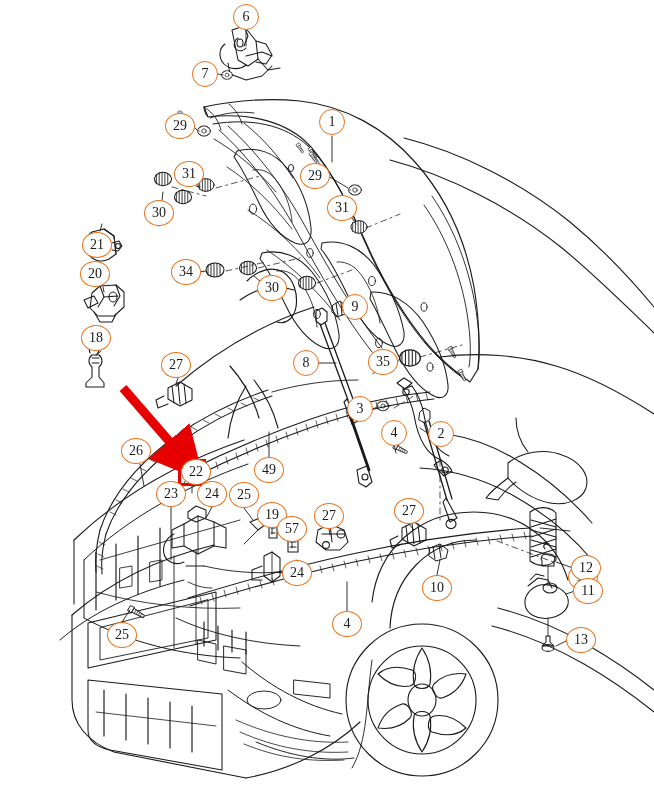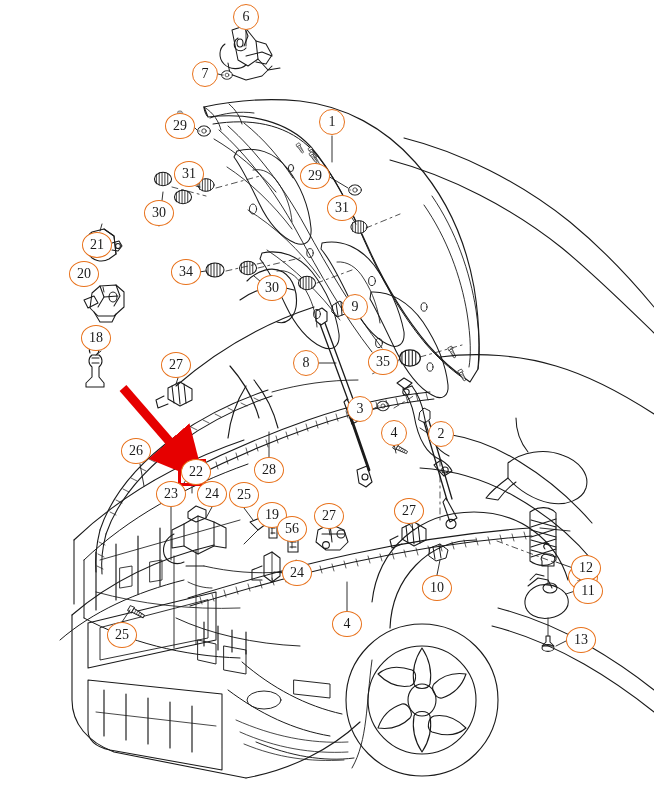--- a/index.html
+++ b/index.html
@@ -519,39 +519,39 @@
 
   <div class="callout" style="left:246px;top:17px;">6</div>
   <div class="callout" style="left:205px;top:74px;">7</div>
   <div class="callout wide" style="left:180px;top:126px;">29</div>
   <div class="callout" style="left:332px;top:122px;">1</div>
   <div class="callout wide" style="left:315px;top:176px;">29</div>
   <div class="callout wide" style="left:189px;top:174px;">31</div>
   <div class="callout wide" style="left:342px;top:208px;">31</div>
   <div class="callout wide" style="left:159px;top:213px;">30</div>
   <div class="callout wide" style="left:97px;top:211px;margin-top:21px;">21</div>
-  <div class="callout wide" style="left:84px;top:274px;">20</div>
+  <div class="callout wide" style="left:95px;top:274px;">20</div>
   <div class="callout wide" style="left:186px;top:272px;">34</div>
   <div class="callout wide" style="left:272px;top:288px;">30</div>
   <div class="callout" style="left:355px;top:307px;">9</div>
   <div class="callout wide" style="left:96px;top:338px;">18</div>
   <div class="callout" style="left:306px;top:363px;">8</div>
   <div class="callout wide" style="left:383px;top:362px;">35</div>
   <div class="callout wide" style="left:176px;top:365px;">27</div>
   <div class="callout" style="left:360px;top:409px;">3</div>
   <div class="callout" style="left:441px;top:434px;">2</div>
   <div class="callout" style="left:394px;top:433px;">4</div>
   <div class="callout wide" style="left:136px;top:451px;">26</div>
   <div class="callout wide" style="left:196px;top:472px;">22</div>
-  <div class="callout wide" style="left:269px;top:470px;">28</div>
+  <div class="callout wide" style="left:269px;top:470px;">49</div>
   <div class="callout wide" style="left:171px;top:494px;">23</div>
   <div class="callout wide" style="left:212px;top:494px;">24</div>
   <div class="callout wide" style="left:244px;top:495px;">25</div>
   <div class="callout wide" style="left:272px;top:515px;">19</div>
-  <div class="callout wide" style="left:292px;top:529px;">56</div>
+  <div class="callout wide" style="left:292px;top:529px;">57</div>
   <div class="callout wide" style="left:329px;top:516px;">27</div>
   <div class="callout wide" style="left:409px;top:511px;">27</div>
   <div class="callout wide" style="left:583px;top:531px;margin-top:33px;">14</div>
   <div class="callout wide" style="left:586px;top:568px;">12</div>
   <div class="callout wide" style="left:588px;top:591px;">11</div>
   <div class="callout wide" style="left:297px;top:573px;">24</div>
   <div class="callout wide" style="left:437px;top:588px;">10</div>
   <div class="callout wide" style="left:347px;top:624px;">4</div>
   <div class="callout wide" style="left:581px;top:640px;">13</div>
   <div class="callout wide" style="left:122px;top:635px;">25</div>

